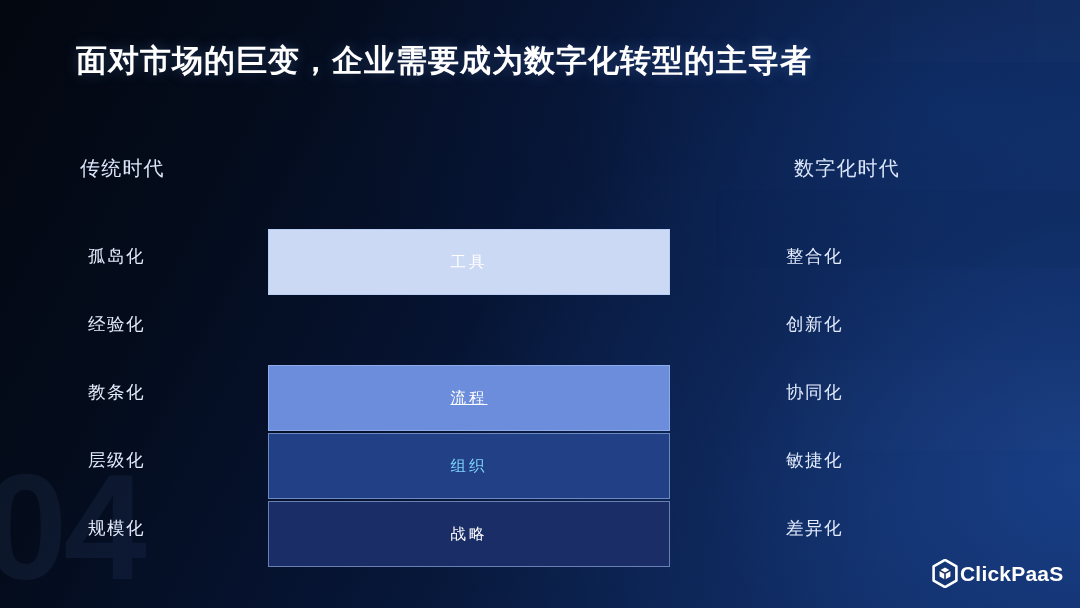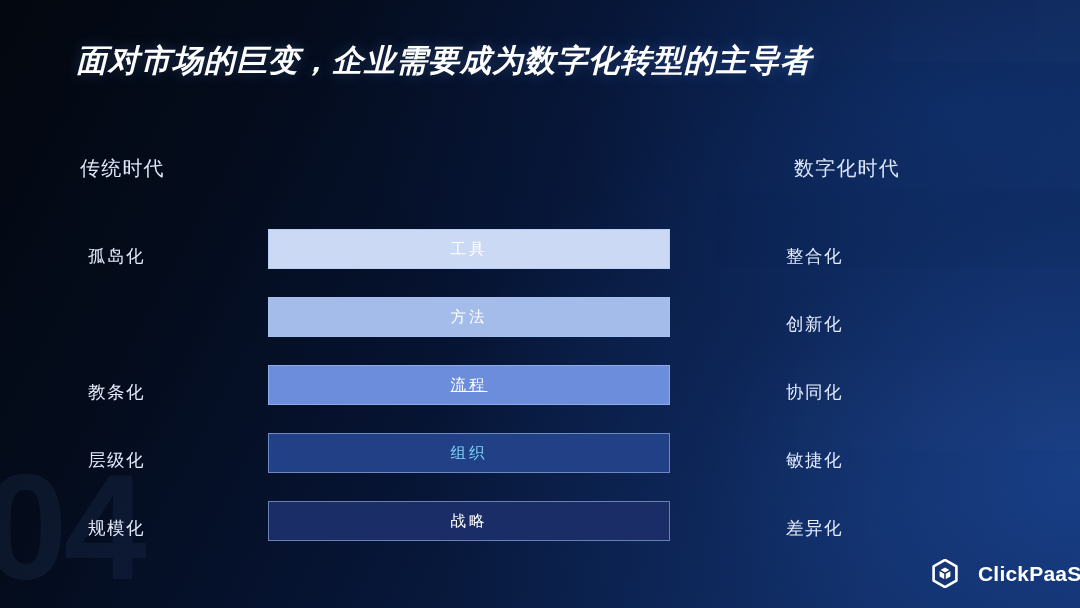--- a/index.html
+++ b/index.html
@@ -65,21 +65,20 @@
   .title {
     position: absolute;
     left: 76px;
     top: 40px;
     font-size: 31px;
     font-weight: 700;
     color: #ffffff;
     letter-spacing: 1px;
     white-space: nowrap;
     text-shadow: 0 0 14px rgba(120,170,255,0.28);
-    font-style: italic;
   }
 
   
   .col-head {
     position: absolute;
     top: 155px;
     font-size: 20px;
     font-weight: 400;
     color: #dbe6fb;
     letter-spacing: 1.2px;
@@ -107,39 +106,39 @@
     letter-spacing: 1.5px;
     white-space: nowrap;
   }
   .side-label.left  { left: 88px; }
   .side-label.right { left: 786px; }
 
   .bar {
     position: absolute;
     left: 268px;
     width: 402px;
-    height: 40px;
+    height: 66px;
     box-sizing: border-box;
     border: 1px solid rgba(170,196,244,0.55);
     display: flex;
     align-items: center;
     justify-content: center;
     font-size: 15.5px;
     letter-spacing: 3px;
     color: #ffffff;
   }
 
   
   .logo {
     position: absolute;
     left: 932px;
     top: 559px;
     display: flex;
     align-items: center;
-    gap: 20px;
+    gap: 2px;
   }
   .logo-mark { width: 26px; height: 29px; display: block; }
   .logo-text {
     font-size: 21px;
     font-weight: 600;
     color: #ffffff;
     letter-spacing: 0.2px;
     line-height: 1;
   }
 </style>
@@ -160,21 +159,21 @@
 
   <div class="rows">
 
     <div class="row" style="top:229px;padding-left:20px;">
       <div class="side-label left">孤岛化</div>
       <div class="bar" style="background: rgb(204, 217, 245); color: rgb(255, 255, 255);">工具</div>
       <div class="side-label right">整合化</div>
     </div>
 
     <div class="row" style="top:297px;">
-      <div class="bar" style="background: rgb(163, 188, 233); color: rgb(255, 255, 255);">方法</div>
+      <div class="side-label left">经验化</div>
       <div class="side-label right">创新化</div>
     </div>
 
     <div class="row" style="top:365px;">
       <div class="side-label left">教条化</div>
       <div class="bar" style="background: rgb(107, 141, 219); color: rgb(255, 255, 255); text-decoration: underline;">流程</div>
       <div class="side-label right">协同化</div>
     </div>
 
     <div class="row" style="top:433px;">

